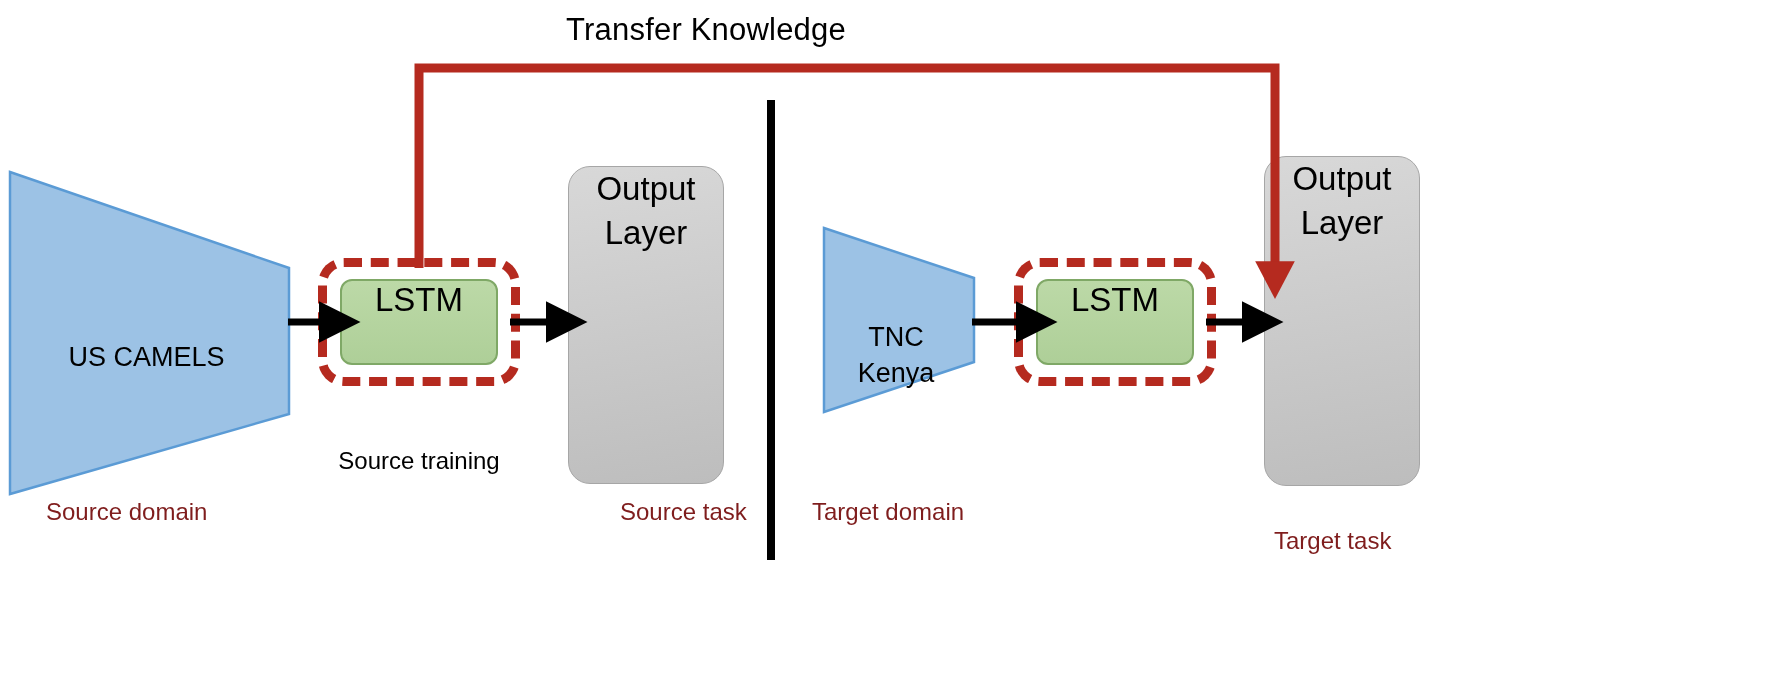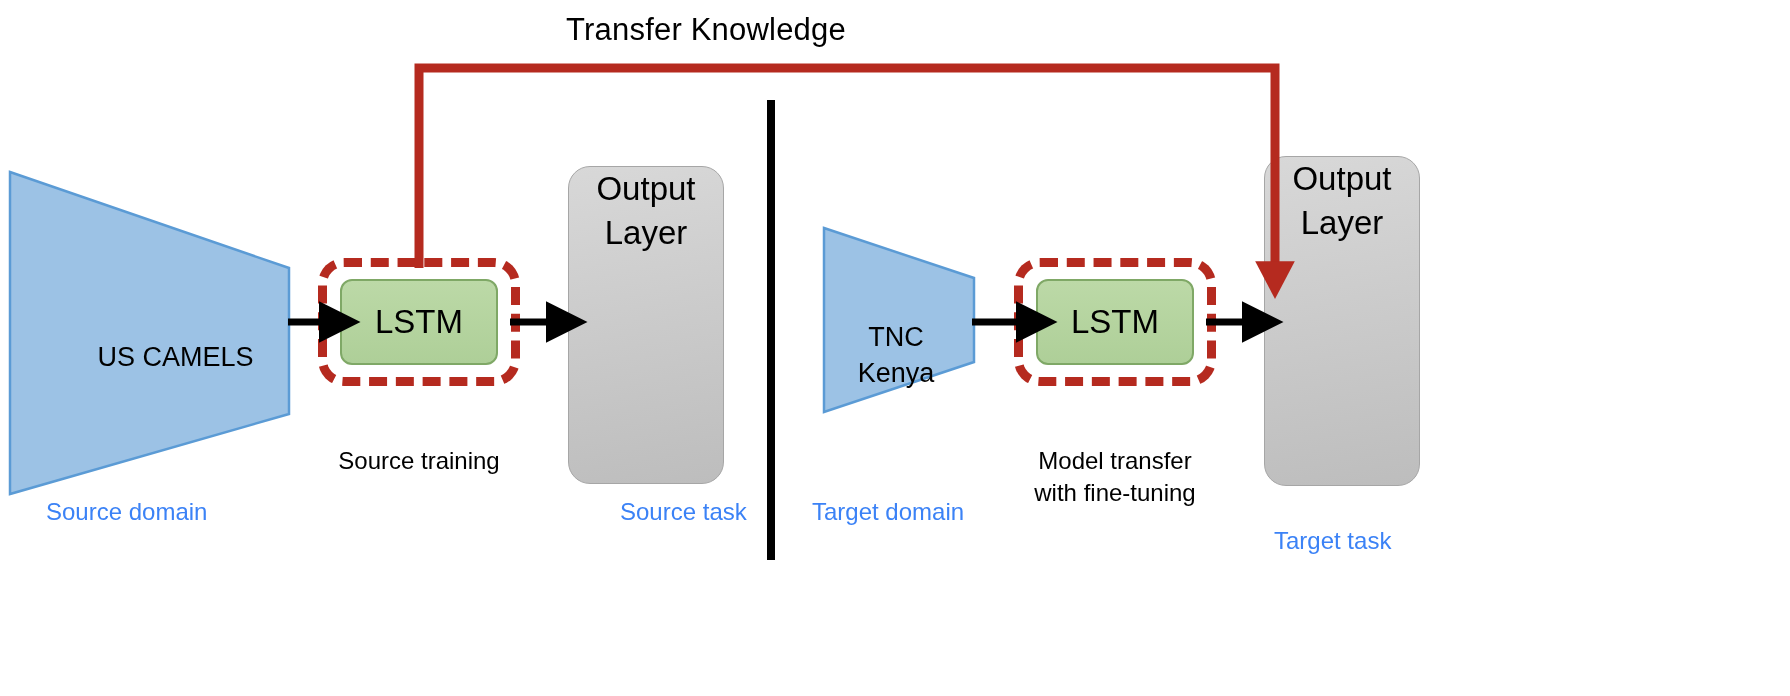--- a/index.html
+++ b/index.html
@@ -53,21 +53,21 @@
     color: #000;
     white-space: pre-line;
   }
 
   
   .lstm-box {
     background: linear-gradient(180deg, #bcd9a7 0%, #aecf98 100%);
     border: 2px solid #7fa866;
     border-radius: 12px;
     display: flex;
-    align-items: center;
+    align-items: flex-start;
     justify-content: center;
     font-size: 33px;
     color: #000;
     box-sizing: border-box;
   }
   .dash-ring {
     border: 9px dashed #b52a1f;
     border-radius: 26px;
     box-sizing: border-box;
   }
@@ -93,21 +93,21 @@
     text-align: center;
     font-size: 24px;
     line-height: 32px;
     color: #000;
     white-space: pre-line;
   }
   .bottom-label {
     position: absolute;
     font-size: 24px;
     line-height: 30px;
-    color: #3b82f6;
+    color: #7f1d1d;
     white-space: nowrap;
   }
 
   
   #divider {
     background: #000000;
     width: 8px;
   }
 </style>
 </head>
@@ -115,21 +115,21 @@
 
 <div id="canvas">
 
   <div class="abs" id="transfer-title">
     <span class="inner">Transfer Knowledge</span>
   </div>
 
   <svg class="abs" style="left:8px; top:168px; width:290px; height:330px;">
     <polygon points="2,4 281,100 281,246 2,326" fill="#9cc2e5" stroke="#5b9bd5" stroke-width="2.5"></polygon>
   </svg>
-  <div class="trap-label" style="left:8px; top:303px; width:277px;margin-left:29px;">
+  <div class="trap-label" style="left:8px; top:303px; width:277px;">
     <span>US CAMELS</span>
   </div>
 
   <div class="abs dash-ring" style="left:318px; top:258px; width:202px; height:128px;"></div>
   <div class="abs lstm-box" style="left:340px; top:279px; width:158px; height:86px;">
     <span>LSTM</span>
   </div>
   <div class="caption" style="left:299px; top:413px; width:240px;">
     <span>Source training</span>
   </div>
@@ -152,24 +152,20 @@
     <polygon points="2,2 152,52 152,136 2,186" fill="#9cc2e5" stroke="#5b9bd5" stroke-width="2.5"></polygon>
   </svg>
   <div class="trap-label" style="left:822px; top:283px; width:148px;">
     <span>TNC
 Kenya</span>
   </div>
 
   <div class="abs dash-ring" style="left:1014px; top:258px; width:202px; height:128px;"></div>
   <div class="abs lstm-box" style="left:1036px; top:279px; width:158px; height:86px;">
     <span>LSTM</span>
-  </div>
-  <div class="caption" style="left:995px; top:413px; width:240px;">
-    <span>Model transfer
-with fine-tuning</span>
   </div>
 
   <div class="abs output-box" style="left:1264px; top:156px; width:156px; height:330px;">
     <span>Output
 Layer</span>
   </div>
 
   <div class="bottom-label" style="left:812px; top:497px;">
     <span>Target domain</span>
   </div>

